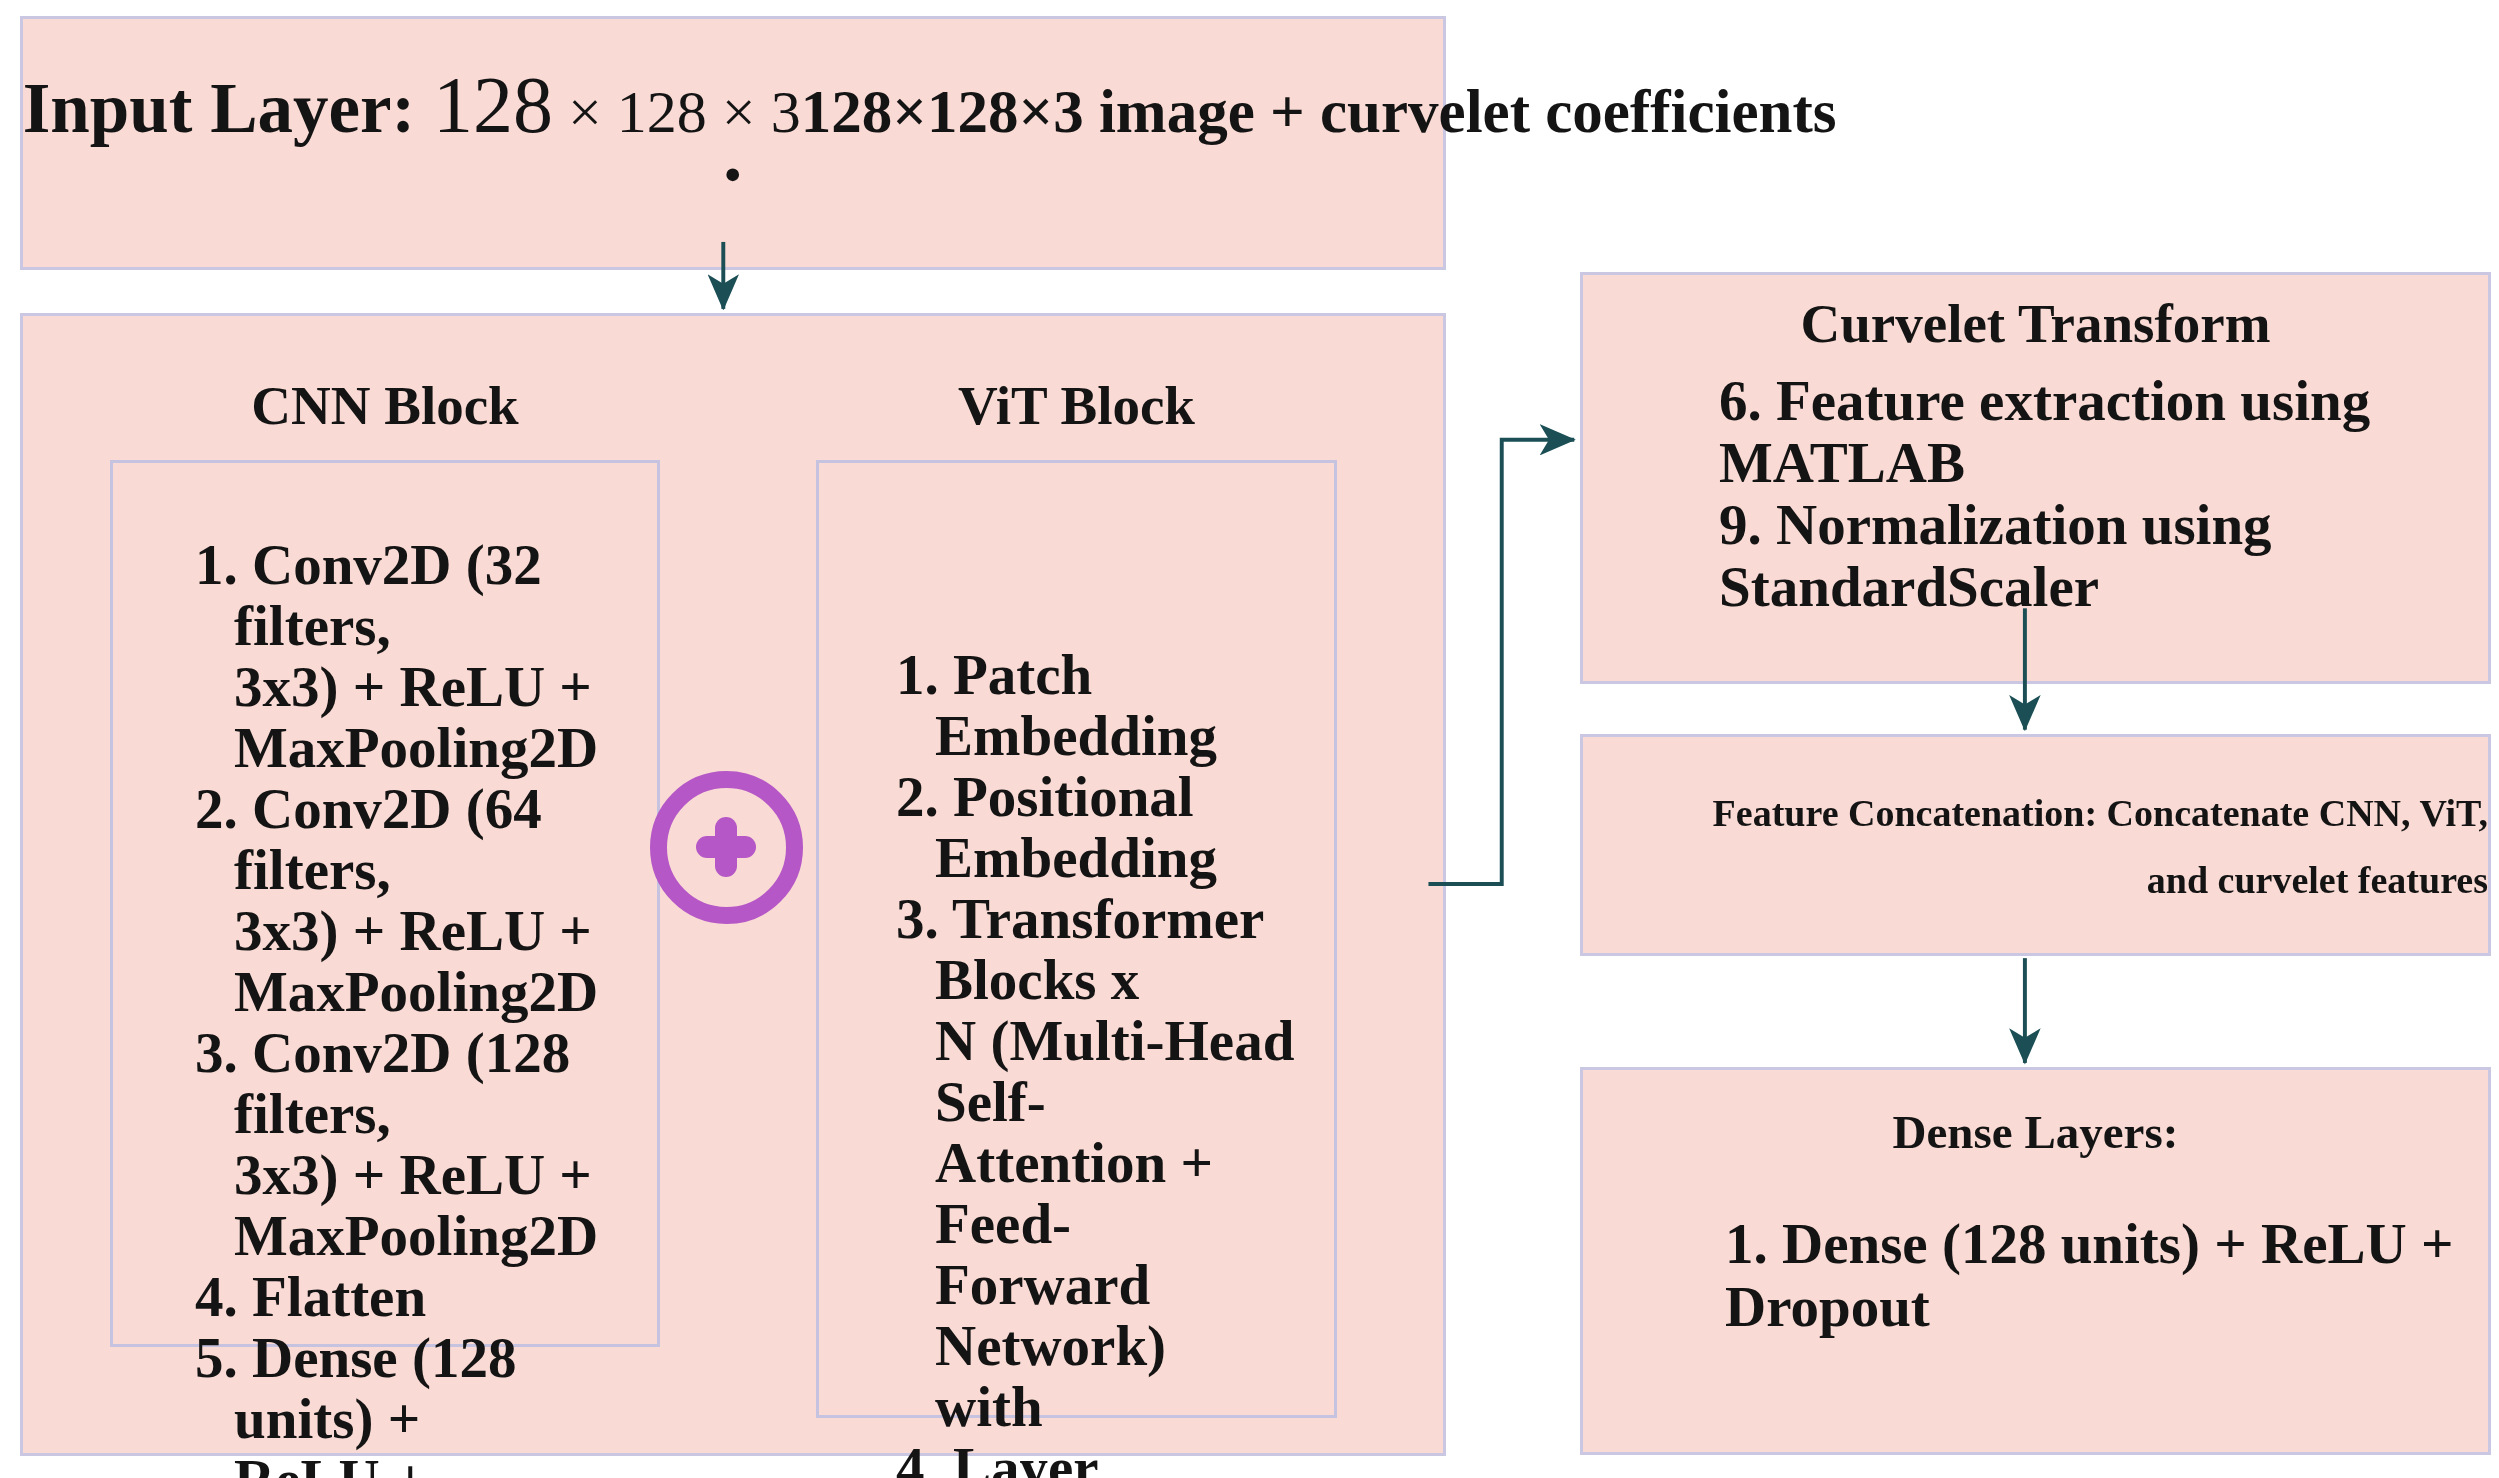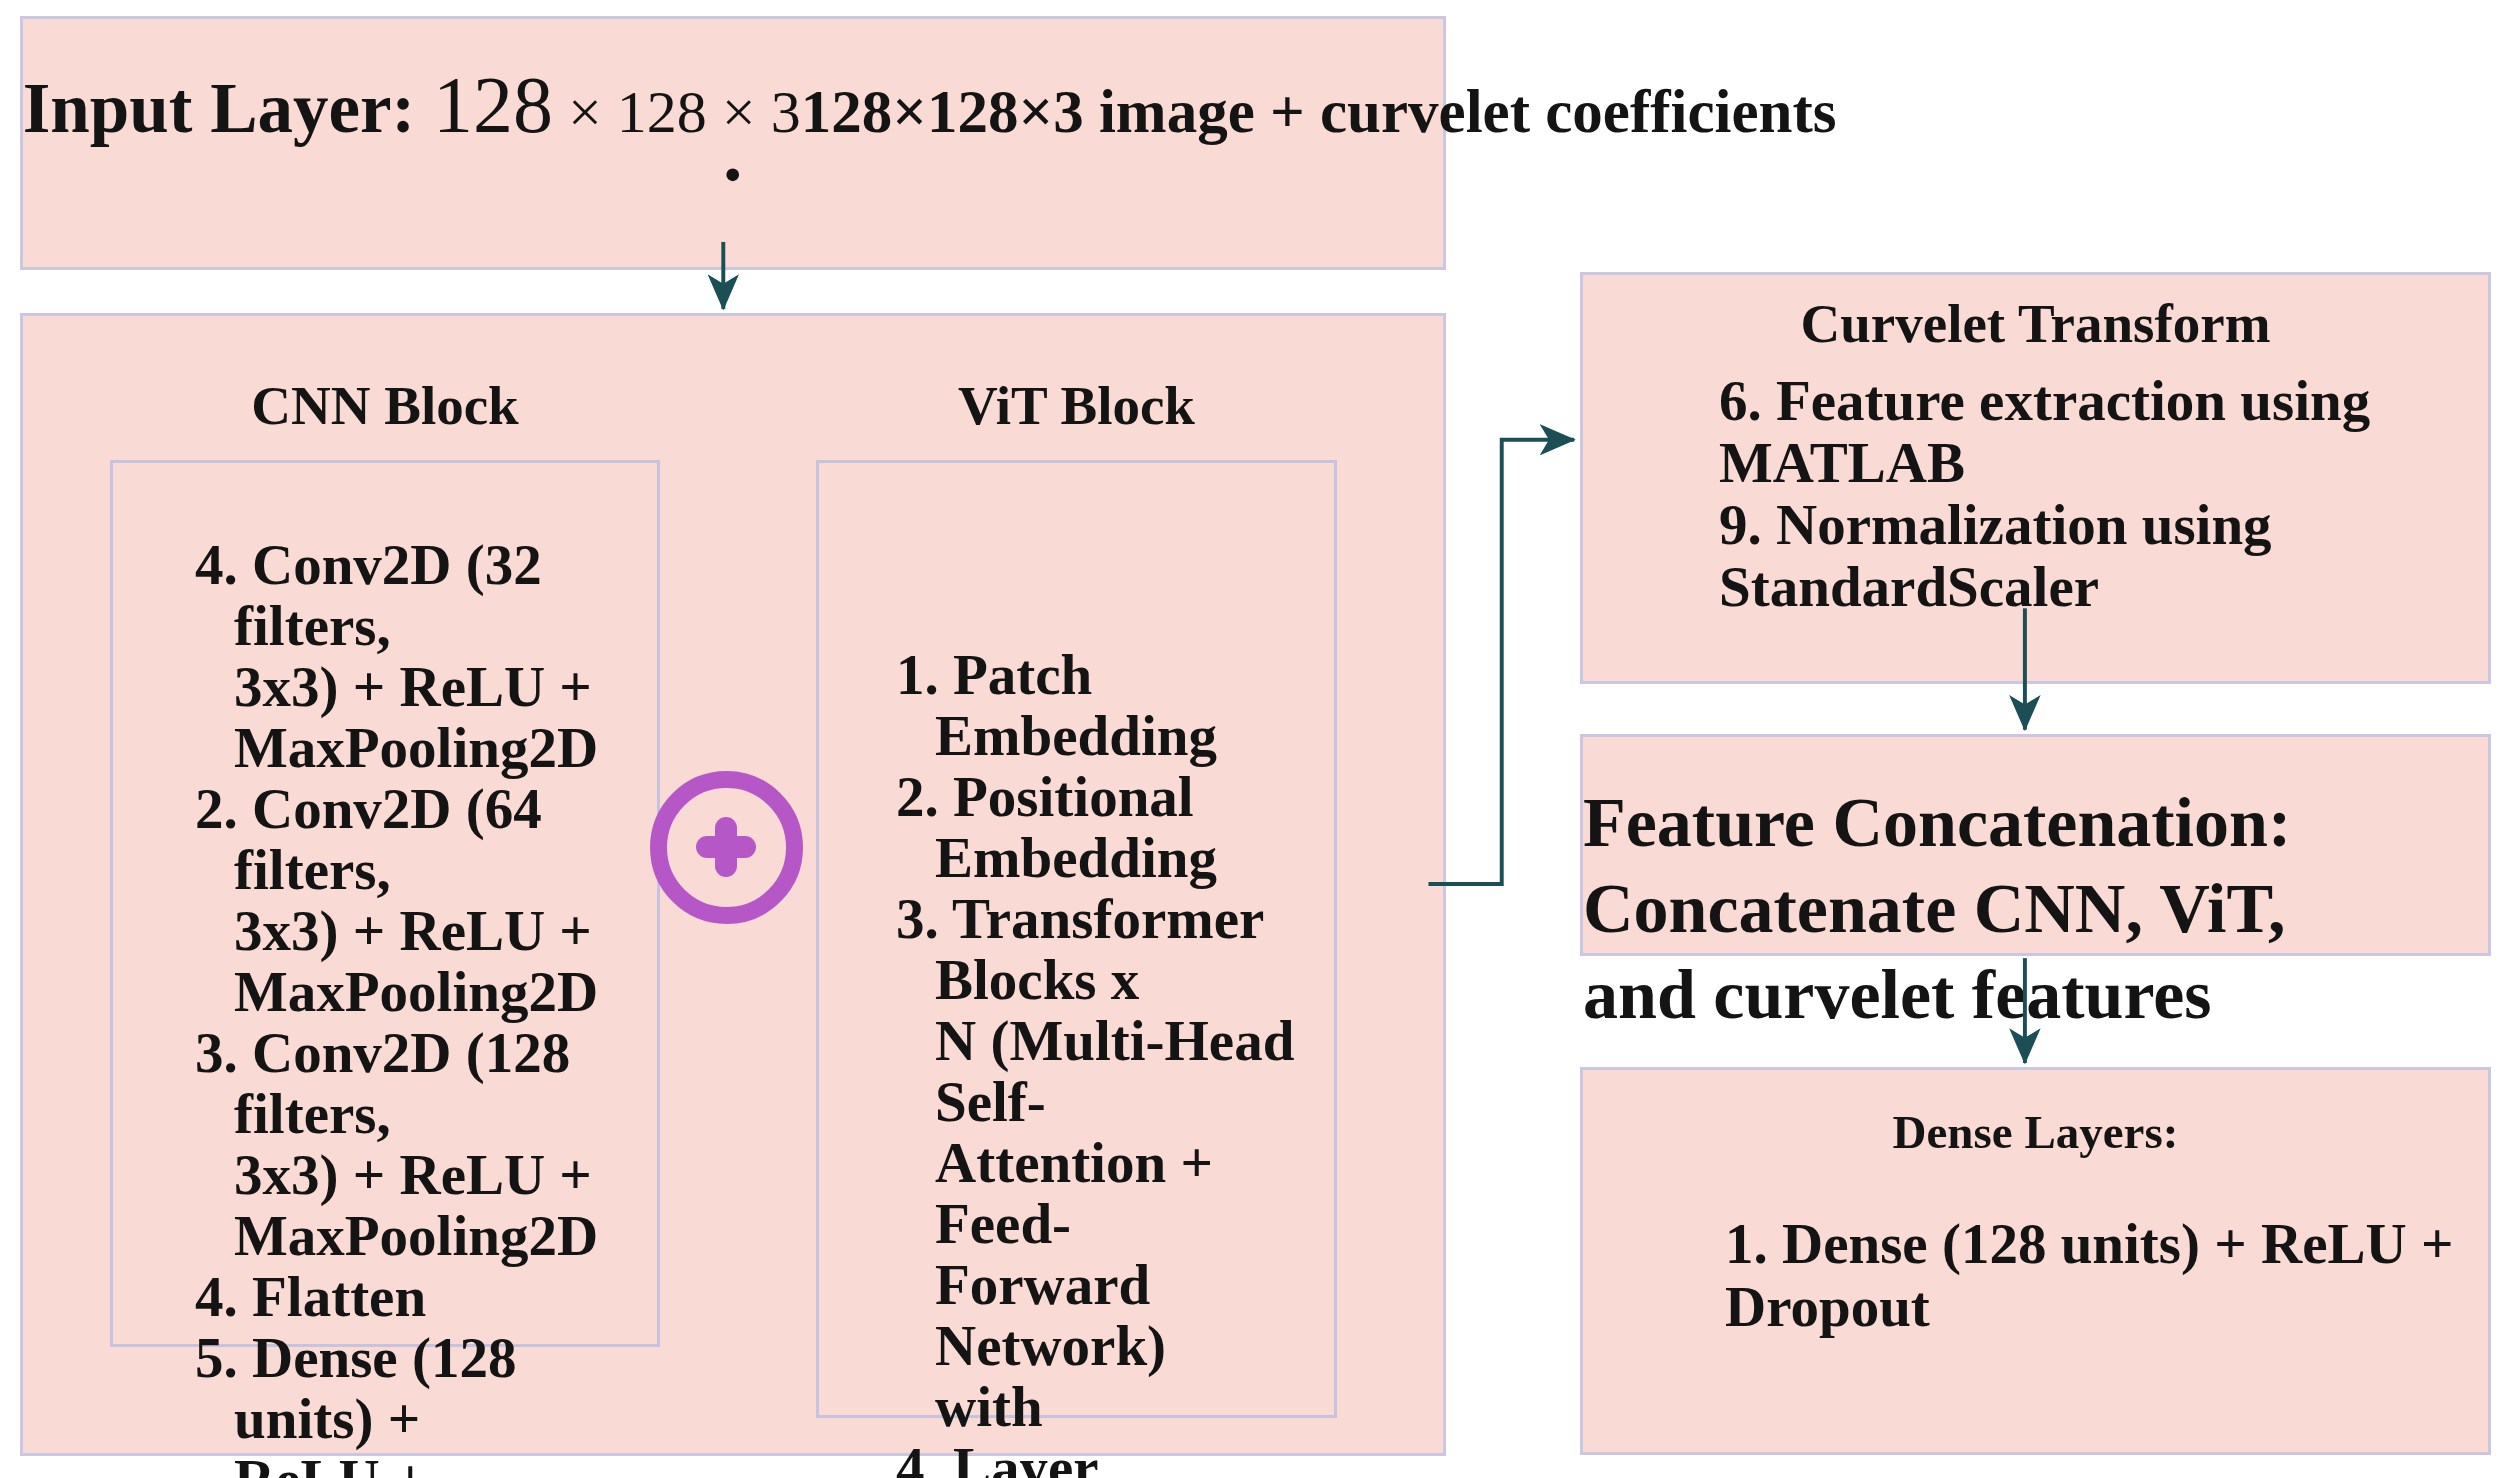--- a/index.html
+++ b/index.html
@@ -55,22 +55,22 @@
   .seg-dim-rest{font-weight:400;font-size:60px;}
   .seg-tail{font-weight:700;font-size:61px;}
   .input-bullet{
     position:absolute;left:0;top:132px;width:100%;
     text-align:center;font-size:47px;line-height:1;font-weight:700;
   }
   
   .concat-text{
     position:absolute;
     left:0;top:462px;width:100%;
-    text-align:left;
-    font-weight:700;font-size:70px;line-height:86px;
+    text-align:right;
+    font-weight:700;font-size:38px;line-height:67px;
     white-space:pre-line;
   }
   .dense-title{
     position:absolute;left:0;top:1104px;width:100%;
     text-align:center;font-weight:700;font-size:47px;line-height:1;
   }
   
   .merge-icon{
     position:absolute;
     left:650px;top:771px;width:153px;height:153px;
@@ -102,21 +102,21 @@
     <span class="seg-prefix">Input Layer: </span><span class="seg-dim-large">128</span><span class="seg-dim-rest"> × 128 × 3</span><span class="seg-tail">128×128×3 image + curvelet coefficients</span>
   </div>
   <div class="input-bullet">•</div>
 </div>
 
 <div class="box" style="left:19.7px;top:313px;width:1426px;height:1143px;"></div>
 
 <div class="block-title" style="left:110px;top:378px;width:550px;">CNN Block</div>
 <div class="inner-box" style="left:110px;top:460px;width:550px;height:887px;"></div>
 <div class="list" style="left:195px;top:534px;width:441px;">
-  <div class="li">4. Conv2D (32 filters,
+  <div class="li">1. Conv2D (32 filters,
 3x3) + ReLU +
 MaxPooling2D</div>
   <div class="li">2. Conv2D (64 filters,
 3x3) + ReLU +
 MaxPooling2D</div>
   <div class="li">3. Conv2D (128 filters,
 3x3) + ReLU +
 MaxPooling2D</div>
   <div class="li">4. Flatten</div>
   <div class="li">5. Dense (128 units) +

